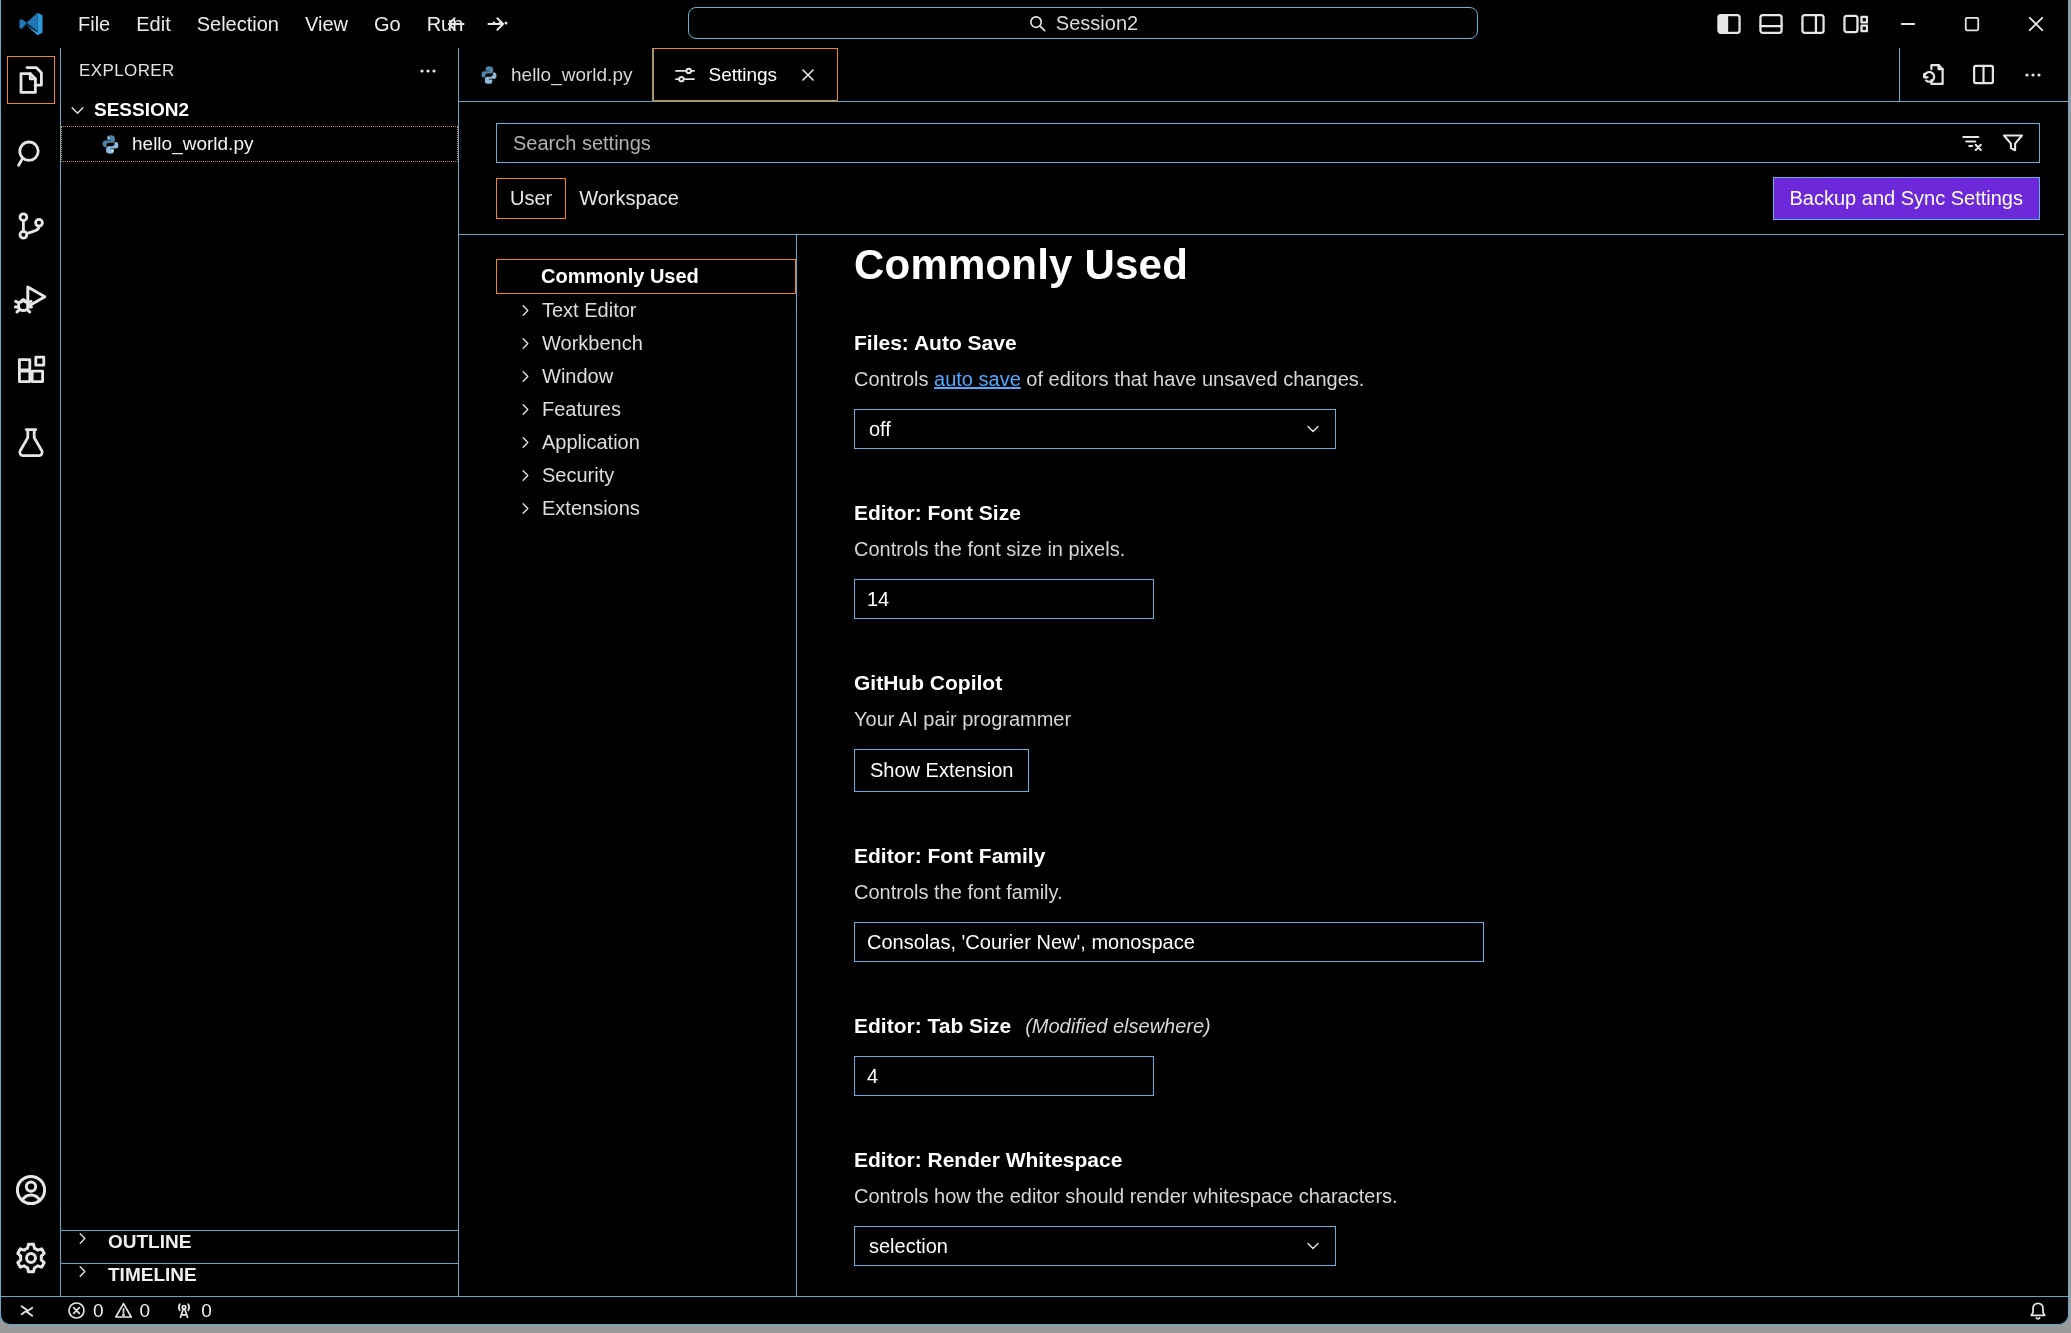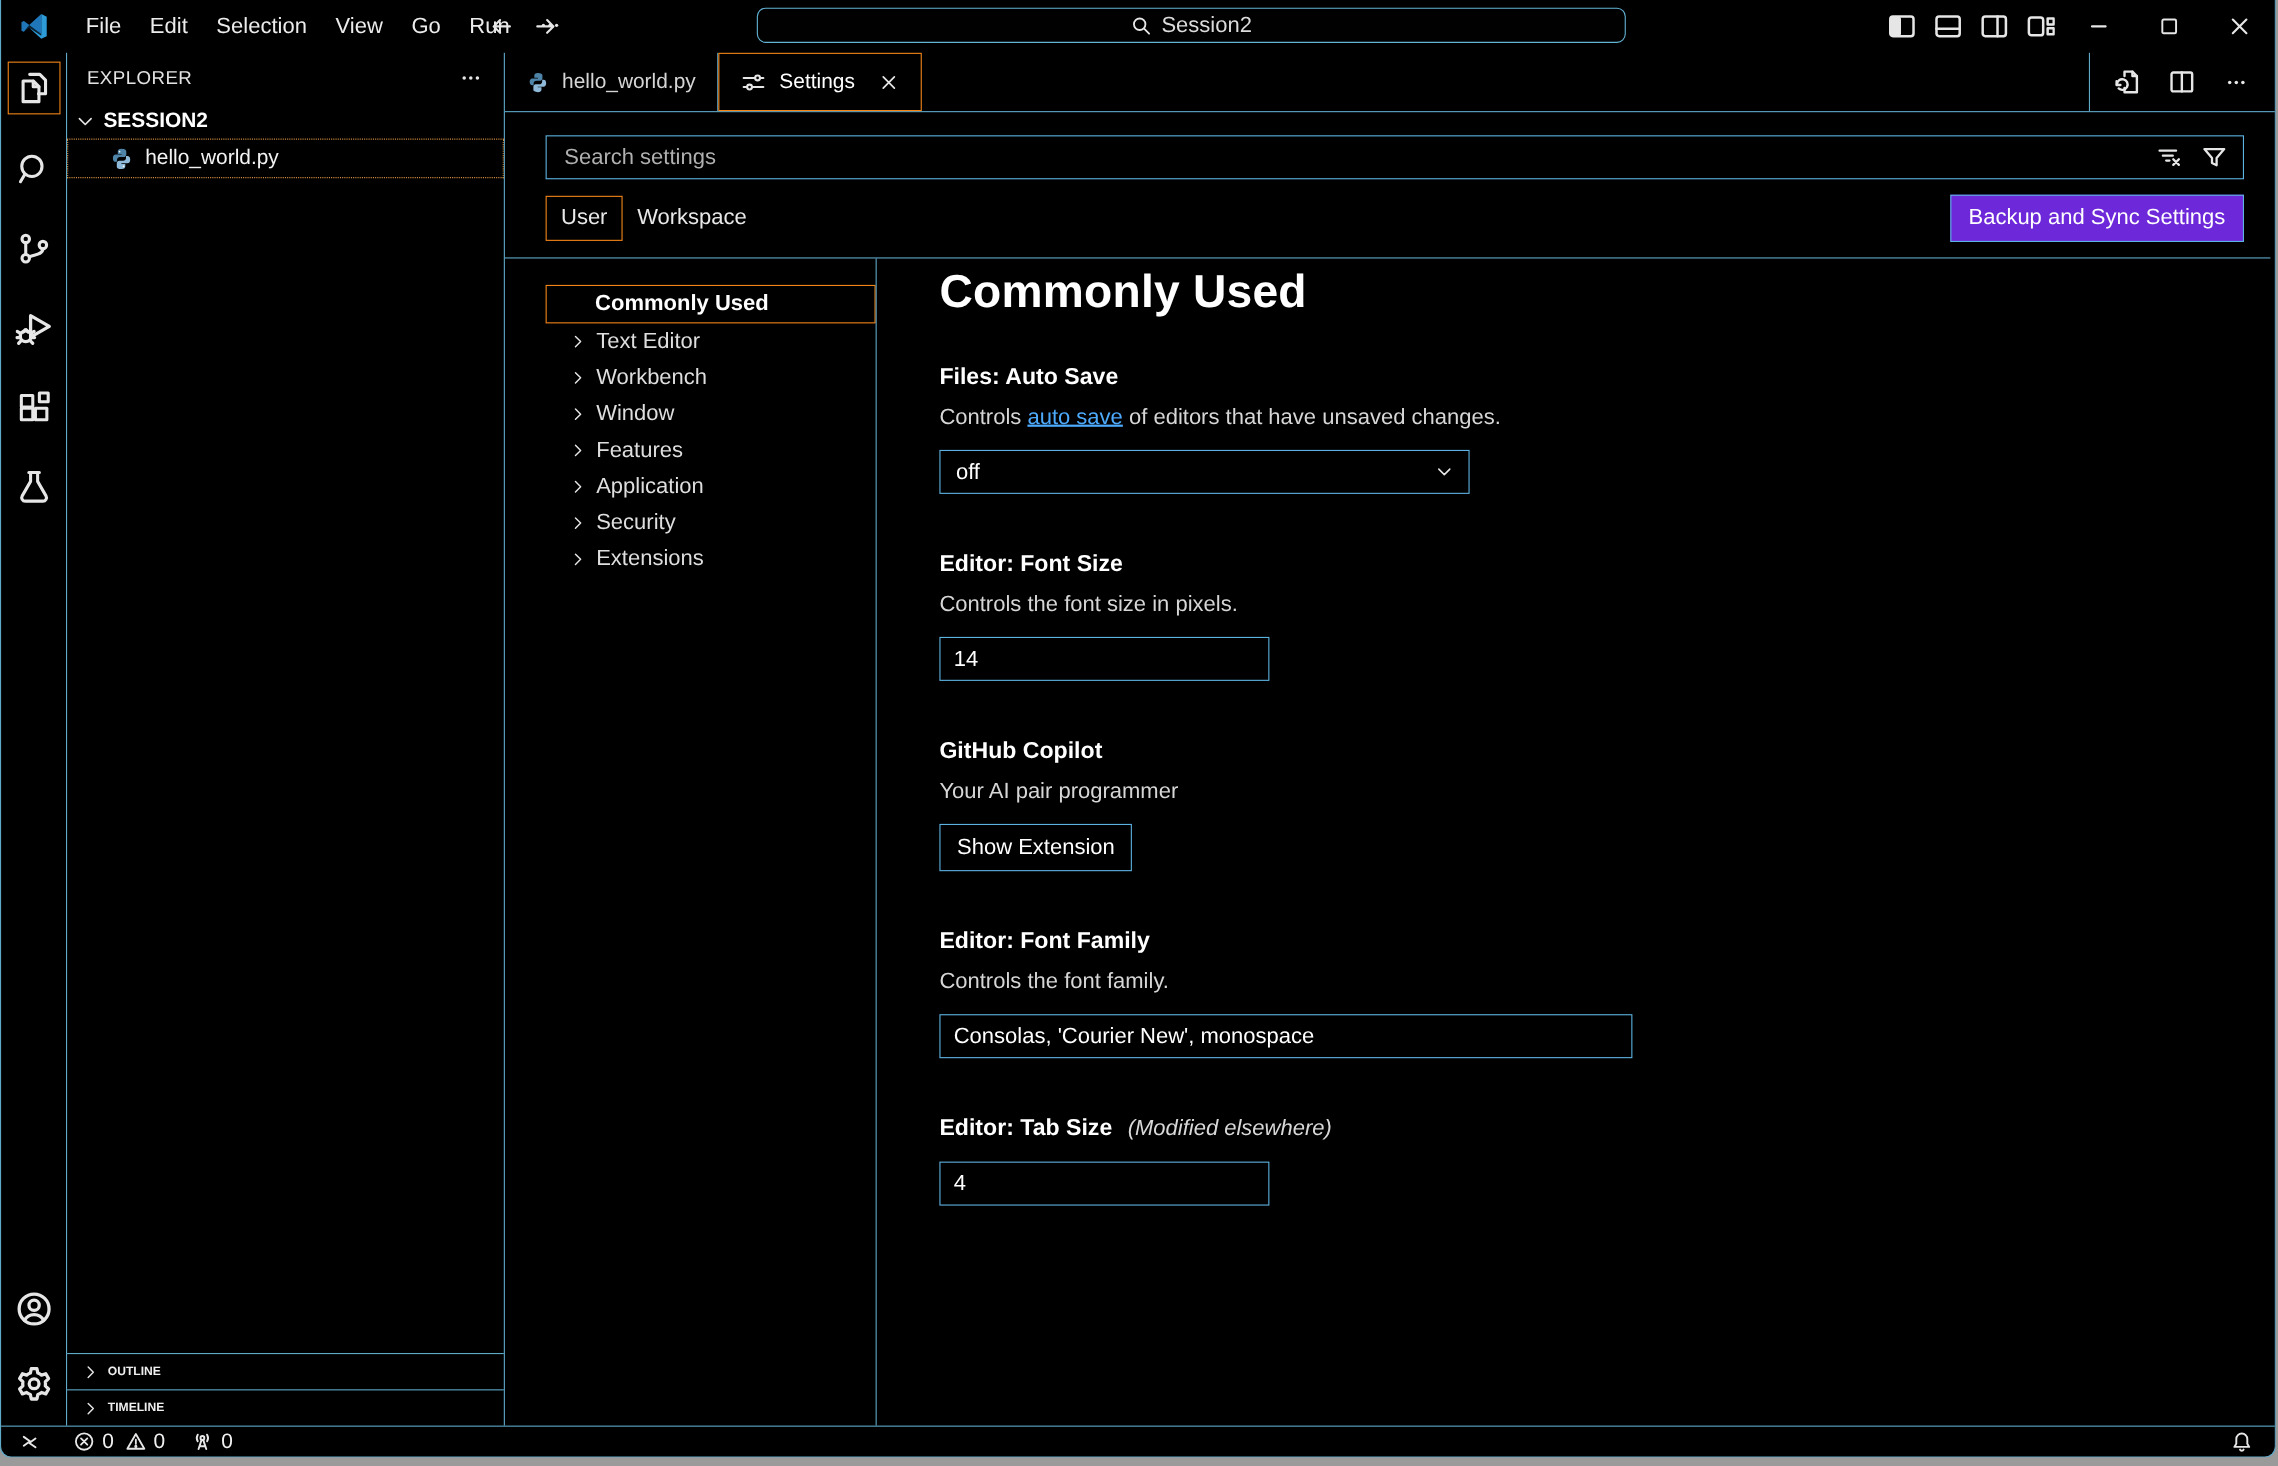--- a/index.html
+++ b/index.html
@@ -44,21 +44,21 @@
   .ab-item{width:44px;height:44px;display:flex;align-items:center;justify-content:center}
   .ab-item.active{width:46px;height:46px;border:1px solid #F38518}
   .ab-bottom{margin-top:auto;display:flex;flex-direction:column;align-items:center;gap:24px}
 
   .sidebar{width:398px;flex:0 0 398px;border-right:1px solid #5fa9c9;display:flex;flex-direction:column;box-sizing:border-box}
   .sb-header{height:46px;display:flex;align-items:center;padding:0 18px;font-size:17px;color:#e3e3e3;letter-spacing:.4px}
   .sb-header .more{margin-left:auto}
   .tree-root{display:flex;align-items:center;gap:8px;height:32px;padding-left:8px;font-size:19px;font-weight:bold}
   .tree-file{height:36px;border:1px dotted #cf8a3e;display:flex;align-items:center;gap:11px;padding-left:38px;font-size:19px;box-sizing:border-box;color:#f2f2f2}
   .sb-bottom{margin-top:auto}
-  .sb-section{height:32px;border-top:1px solid #5fa9c9;display:flex;align-items:center;gap:8px;padding:0 14px;font-size:11px;font-weight:bold;color:#efefef}
+  .sb-section{height:32px;border-top:1px solid #5fa9c9;display:flex;gap:18px;padding:0 14px;font-size:19px;font-weight:bold;color:#efefef}
 
   
   .editor{flex:1;display:flex;flex-direction:column;min-width:0}
   .tabbar{height:53px;flex:0 0 53px;display:flex;border-bottom:1px solid #5fa9c9;align-items:stretch}
   .tab{display:flex;align-items:center;gap:12px;padding:0 20px;border-right:1px solid #5fa9c9;font-size:19px;color:#d5d5d5;box-sizing:border-box}
   .tab.active{border:1px solid #F38518;color:#fff}
   .tab .tab-close{margin-left:10px}
   .tab-actions{margin-left:auto;display:flex;align-items:center;gap:24px;padding:0 22px;border-left:1px solid #5fa9c9}
 
   .settings-root{flex:1;display:flex;flex-direction:column;min-height:0;padding:21px 28px 0 37px}
@@ -422,20 +422,30 @@
               <div class="s-label">Editor: Font Family</div>
               <div class="s-desc">Controls the font family.</div>
               <input class="txt w630" value="Consolas, 'Courier New', monospace" style="">
             </div>
 
             <div class="setting">
               <div class="s-label"><span>Editor: Tab Size</span><span class="s-mod">(Modified elsewhere)</span></div>
               <input class="txt w300" value="4" style="">
             </div>
 
+            <div class="setting">
+              <div class="s-label">Editor: Render Whitespace</div>
+              <div class="s-desc">Controls how the editor should render whitespace characters.</div>
+              <div class="sel">
+                <span>selection</span>
+                <svg class="ic" width="16" height="16" viewBox="0 0 16 16">
+                    <path d="M3 5.5l5 5 5-5"></path>
+                  </svg>
+              </div>
+            </div>
           </div>
         </div>
       </div>
     </div>
   </div>
 
   <div class="statusbar">
     <svg class="ic" width="22" height="20" viewBox="0 0 16 16" stroke-width="1.4">
         <path d="M4.5 4.2L9 7.4 4.5 10.6M13 5.4L8.5 8.6 13 11.8"></path>
       </svg>

